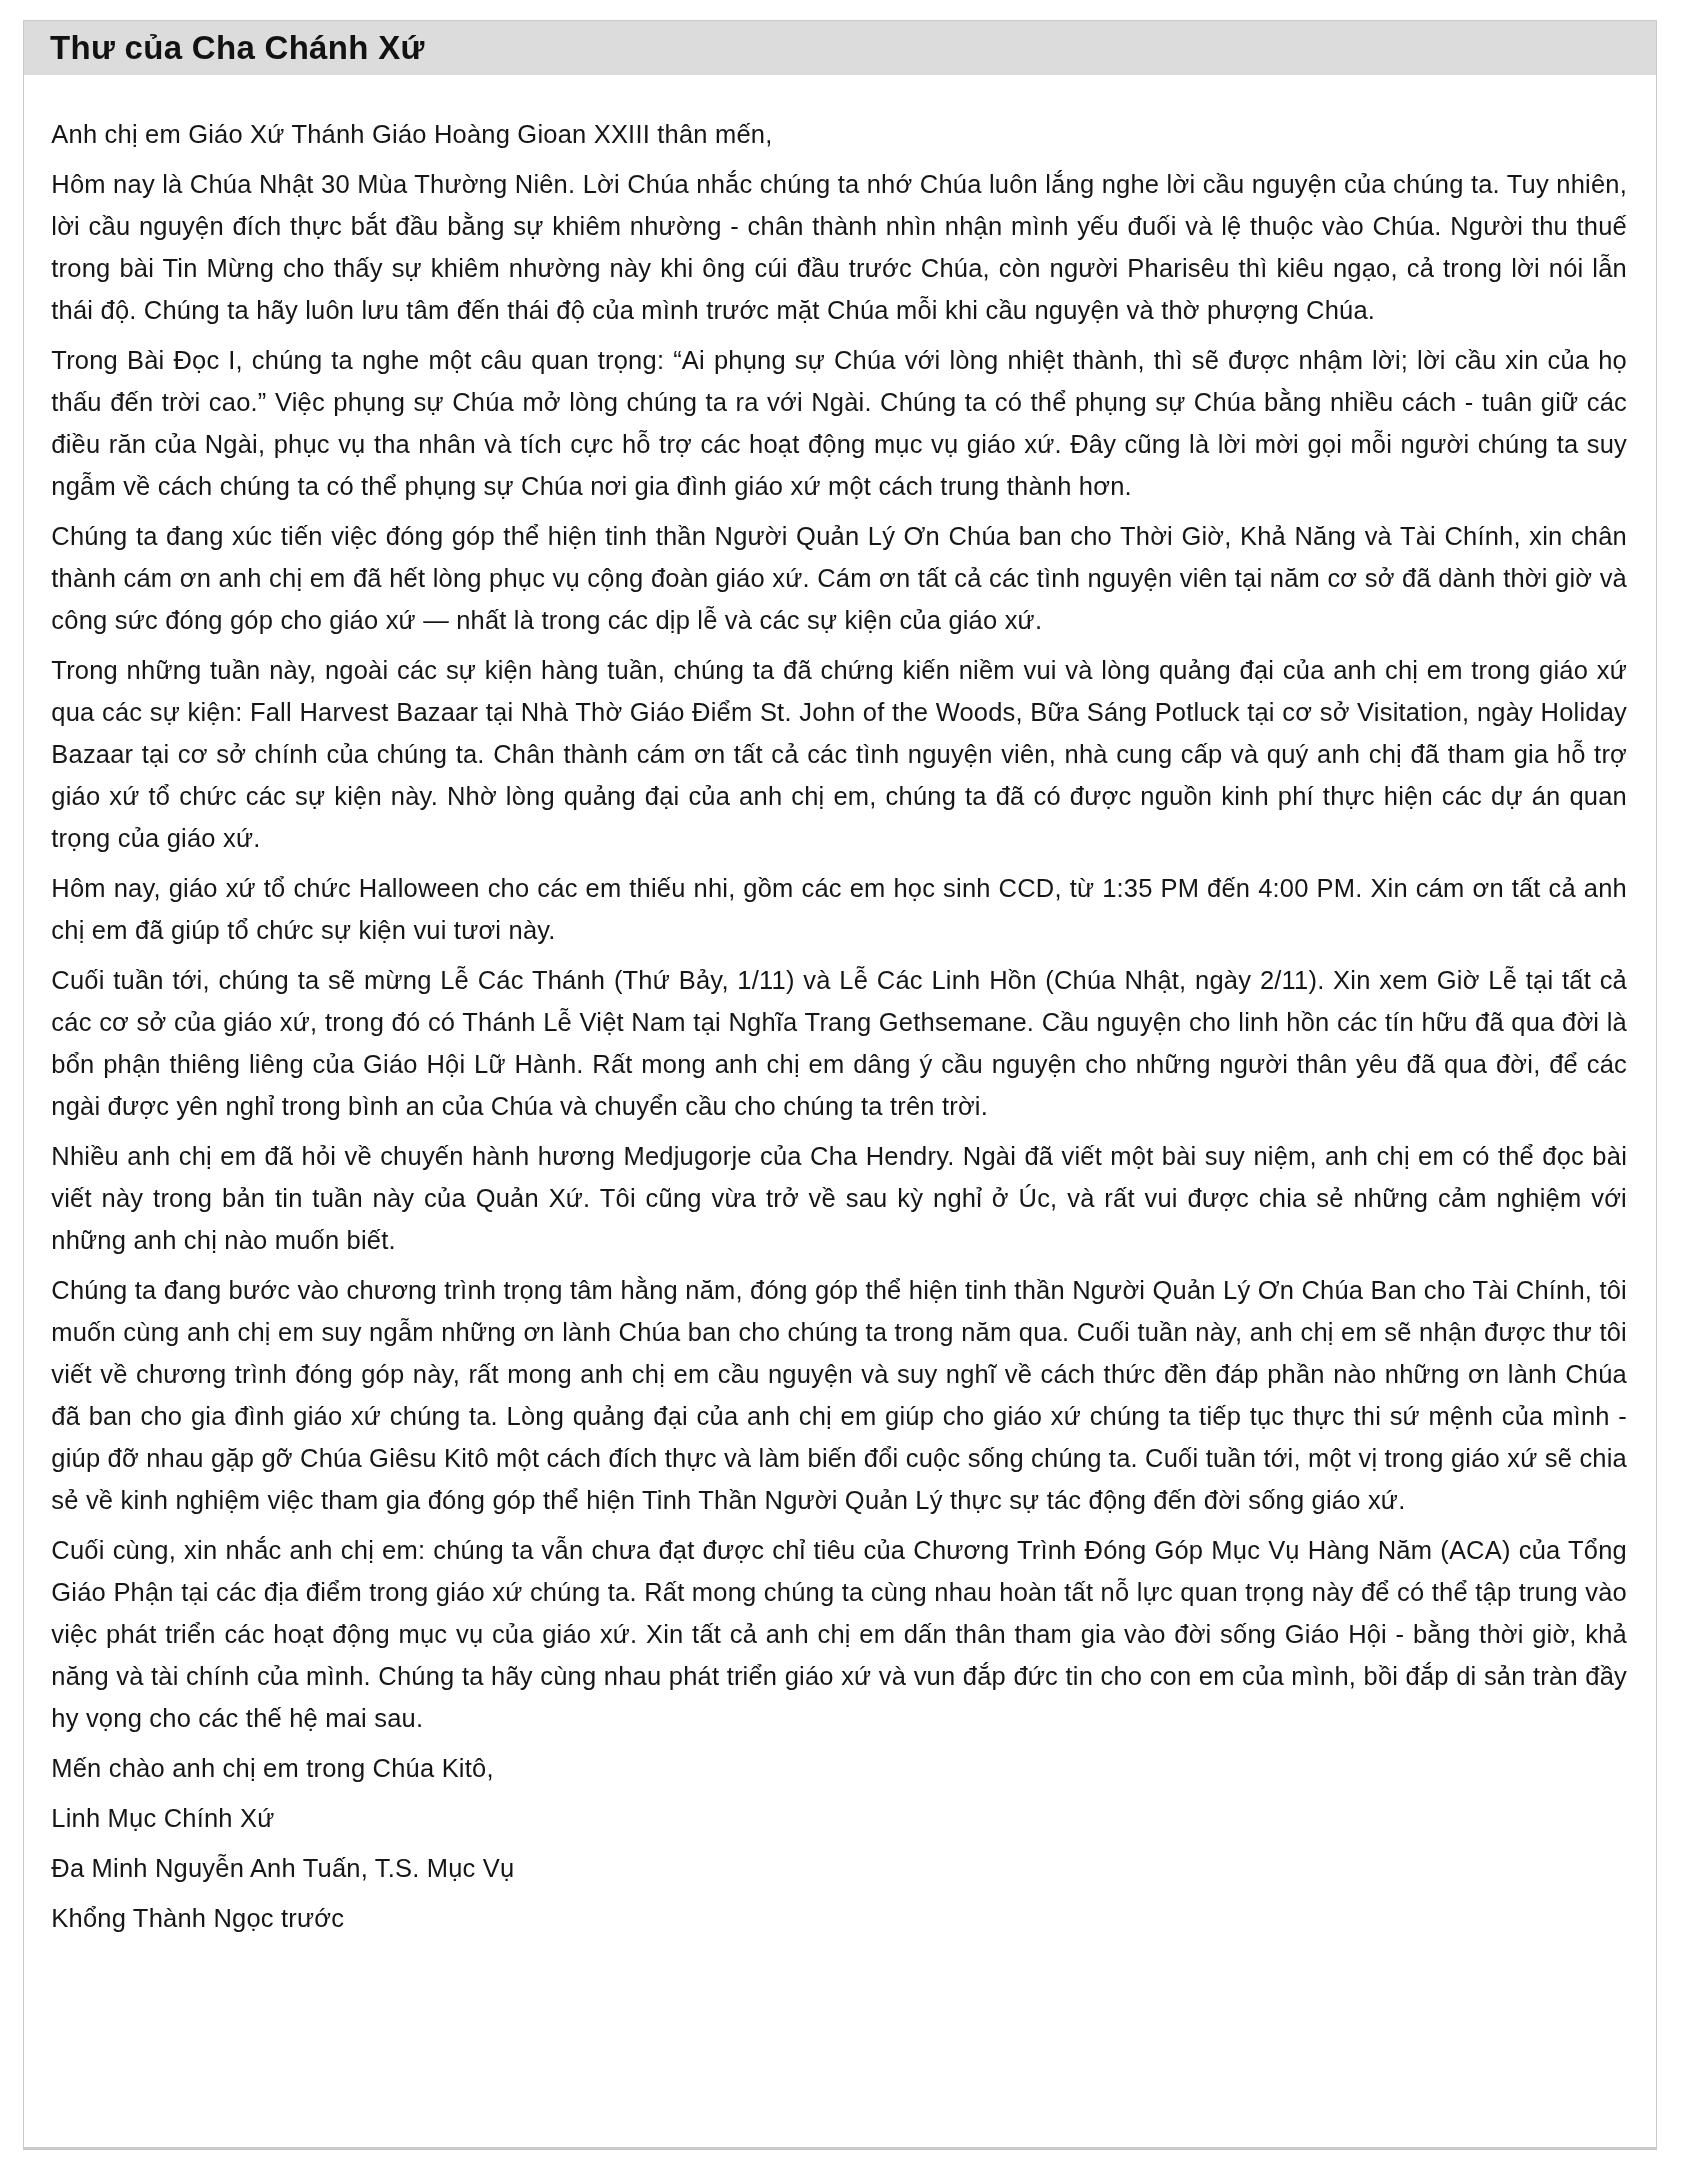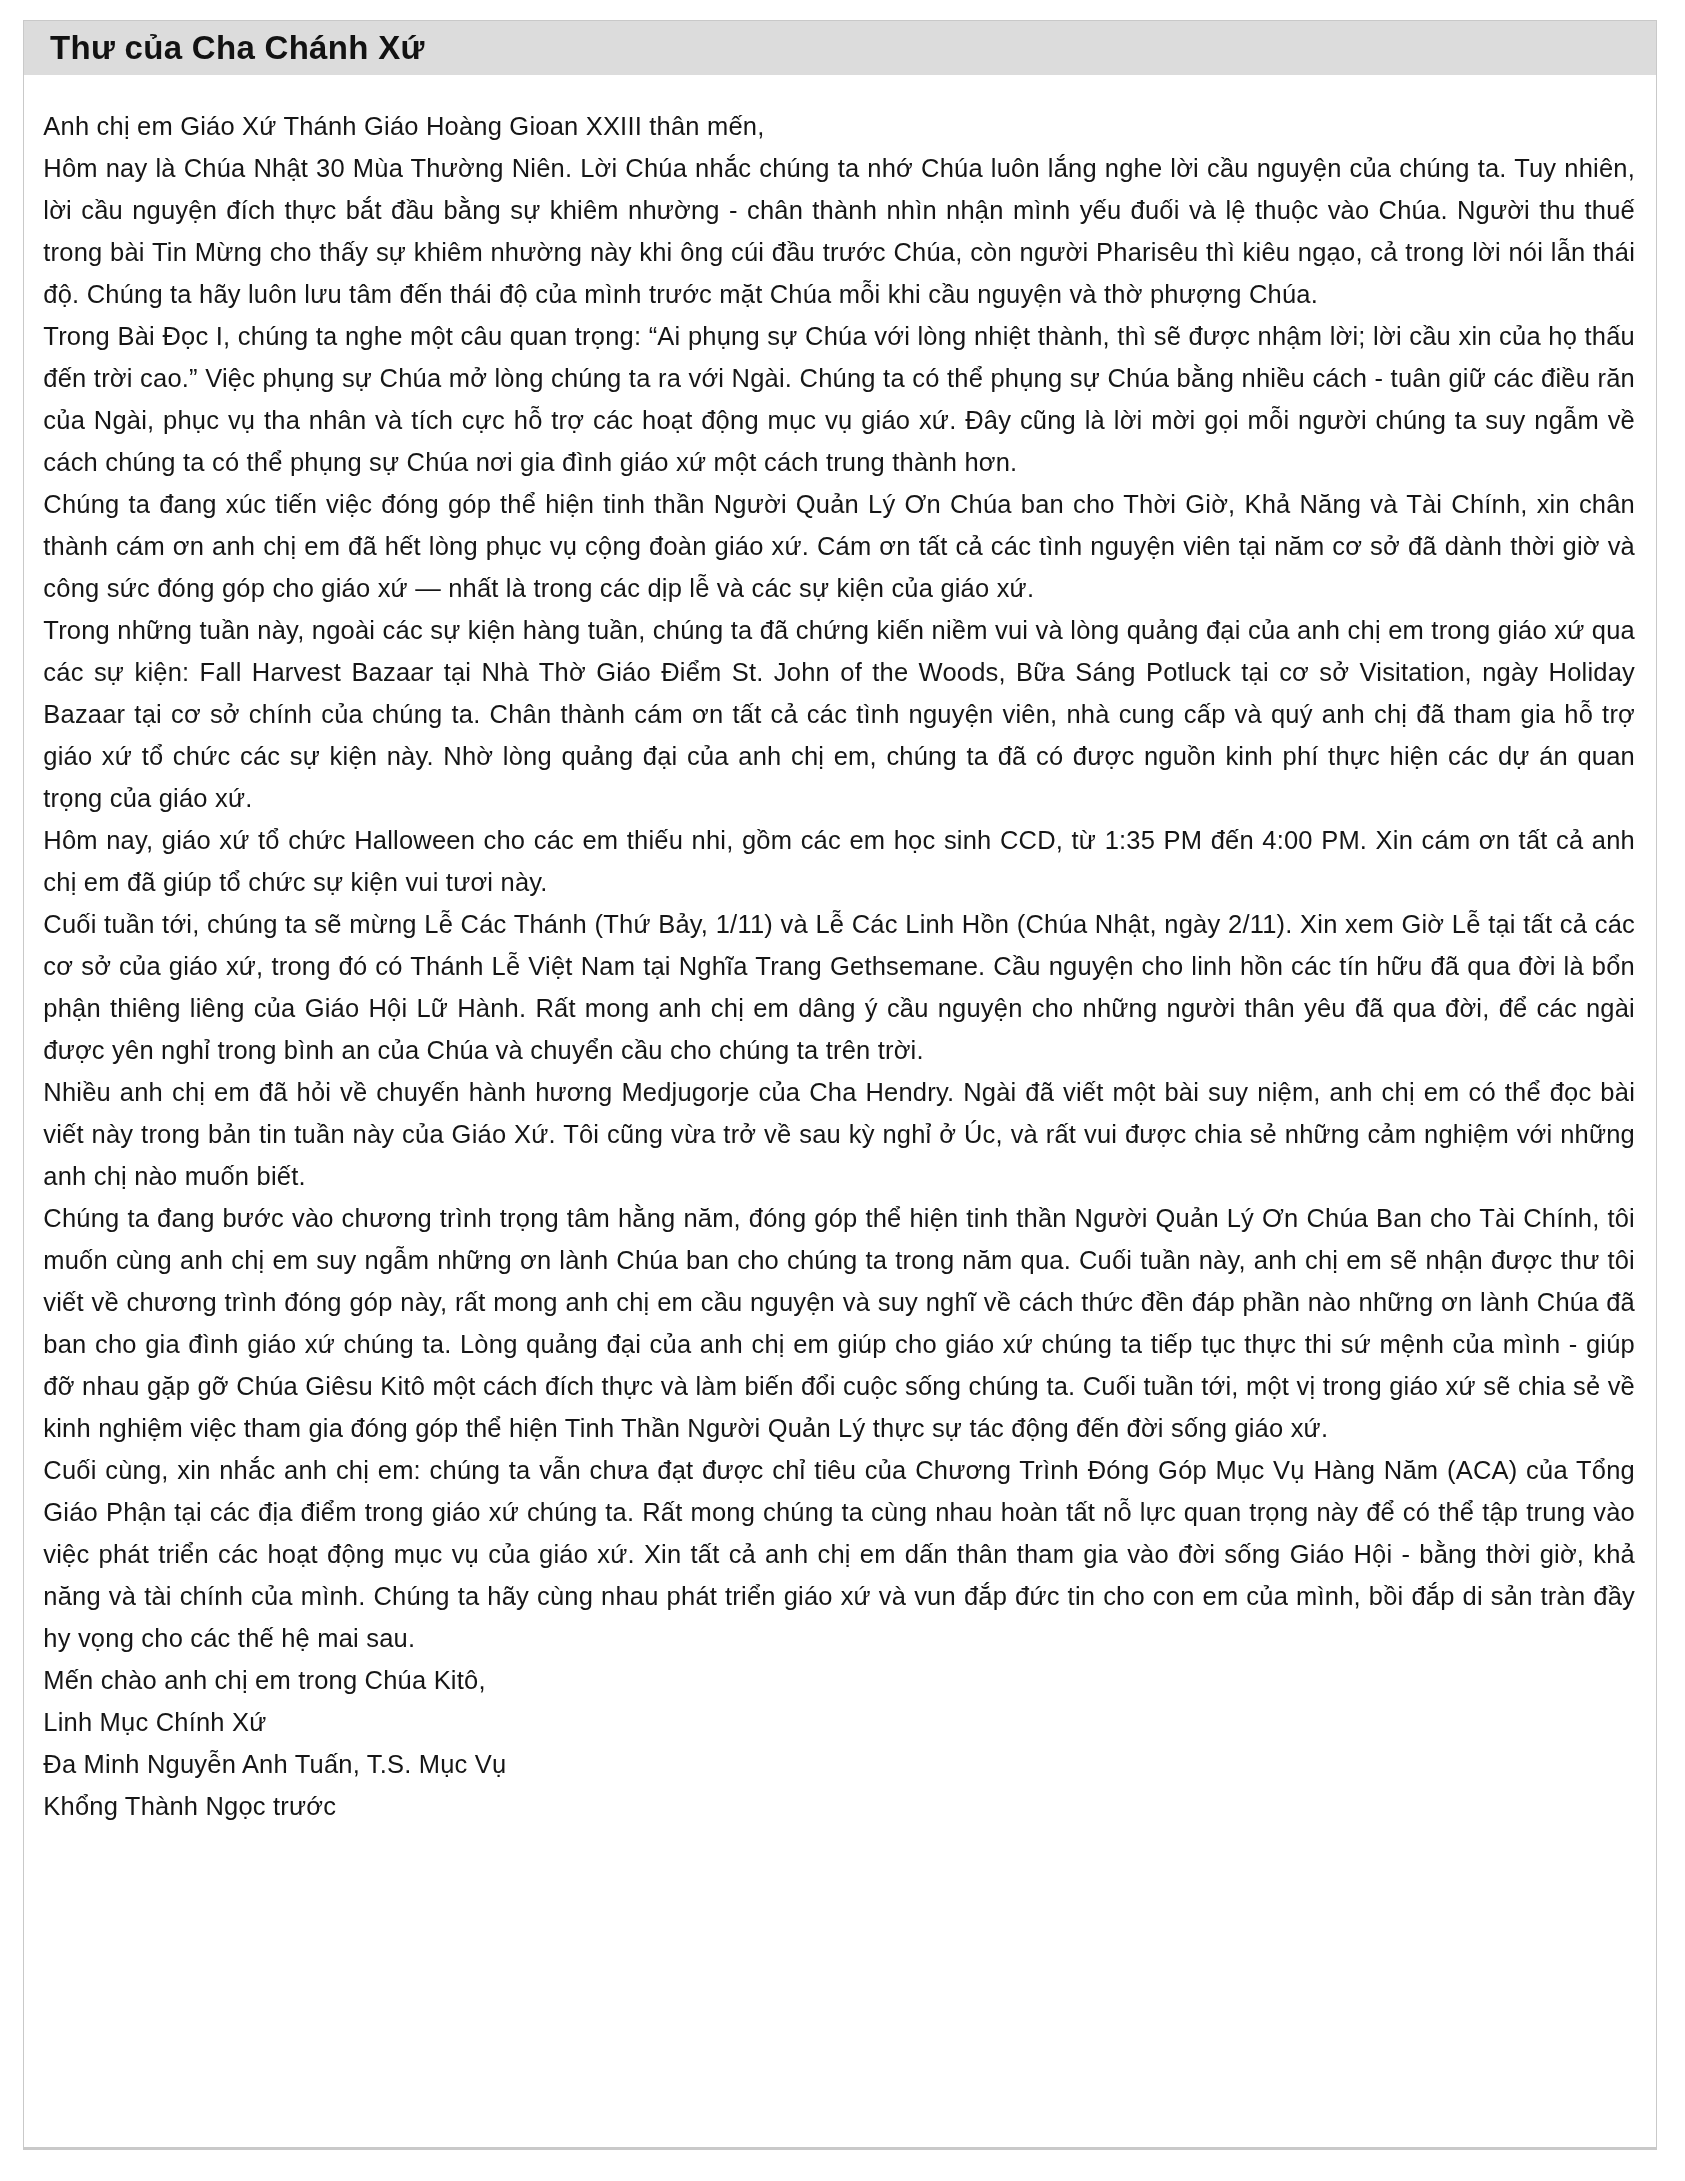--- a/index.html
+++ b/index.html
@@ -42,21 +42,21 @@
     margin: 0;
     font-size: 33px;
     font-weight: bold;
     letter-spacing: 0.3px;
     color: #121212;
   }
   .letter-body {
     padding: 30px 21px 0 19.3px;
   }
   .para {
-    margin: 0;
+    margin: 8px;
     font-size: 25.5px;
     line-height: 42px;
     font-weight: 400;
     text-align: justify;
     letter-spacing: 0.2px;
   }
   .closing-line {
     text-align: left;
   }
 </style>
@@ -70,21 +70,21 @@
     </div>
     <div class="letter-body">
       <div>
           <p class="para">Anh chị em Giáo Xứ Thánh Giáo Hoàng Gioan XXIII thân mến,</p>
           <p class="para">Hôm nay là Chúa Nhật 30 Mùa Thường Niên. Lời Chúa nhắc chúng ta nhớ Chúa luôn lắng nghe lời cầu nguyện của chúng ta. Tuy nhiên, lời cầu nguyện đích thực bắt đầu bằng sự khiêm nhường - chân thành nhìn nhận mình yếu đuối và lệ thuộc vào Chúa. Người thu thuế trong bài Tin Mừng cho thấy sự khiêm nhường này khi ông cúi đầu trước Chúa, còn người Pharisêu thì kiêu ngạo, cả trong lời nói lẫn thái độ. Chúng ta hãy luôn lưu tâm đến thái độ của mình trước mặt Chúa mỗi khi cầu nguyện và thờ phượng Chúa.</p>
           <p class="para">Trong Bài Đọc I, chúng ta nghe một câu quan trọng: “Ai phụng sự Chúa với lòng nhiệt thành, thì sẽ được nhậm lời; lời cầu xin của họ thấu đến trời cao.” Việc phụng sự Chúa mở lòng chúng ta ra với Ngài. Chúng ta có thể phụng sự Chúa bằng nhiều cách - tuân giữ các điều răn của Ngài, phục vụ tha nhân và tích cực hỗ trợ các hoạt động mục vụ giáo xứ. Đây cũng là lời mời gọi mỗi người chúng ta suy ngẫm về cách chúng ta có thể phụng sự Chúa nơi gia đình giáo xứ một cách trung thành hơn.</p>
           <p class="para">Chúng ta đang xúc tiến việc đóng góp thể hiện tinh thần Người Quản Lý Ơn Chúa ban cho Thời Giờ, Khả Năng và Tài Chính, xin chân thành cám ơn anh chị em đã hết lòng phục vụ cộng đoàn giáo xứ. Cám ơn tất cả các tình nguyện viên tại năm cơ sở đã dành thời giờ và công sức đóng góp cho giáo xứ — nhất là trong các dịp lễ và các sự kiện của giáo xứ.</p>
           <p class="para">Trong những tuần này, ngoài các sự kiện hàng tuần, chúng ta đã chứng kiến niềm vui và lòng quảng đại của anh chị em trong giáo xứ qua các sự kiện: Fall Harvest Bazaar tại Nhà Thờ Giáo Điểm St. John of the Woods, Bữa Sáng Potluck tại cơ sở Visitation, ngày Holiday Bazaar tại cơ sở chính của chúng ta. Chân thành cám ơn tất cả các tình nguyện viên, nhà cung cấp và quý anh chị đã tham gia hỗ trợ giáo xứ tổ chức các sự kiện này. Nhờ lòng quảng đại của anh chị em, chúng ta đã có được nguồn kinh phí thực hiện các dự án quan trọng của giáo xứ.</p>
           <p class="para">Hôm nay, giáo xứ tổ chức Halloween cho các em thiếu nhi, gồm các em học sinh CCD, từ 1:35 PM đến 4:00 PM. Xin cám ơn tất cả anh chị em đã giúp tổ chức sự kiện vui tươi này.</p>
           <p class="para">Cuối tuần tới, chúng ta sẽ mừng Lễ Các Thánh (Thứ Bảy, 1/11) và Lễ Các Linh Hồn (Chúa Nhật, ngày 2/11). Xin xem Giờ Lễ tại tất cả các cơ sở của giáo xứ, trong đó có Thánh Lễ Việt Nam tại Nghĩa Trang Gethsemane. Cầu nguyện cho linh hồn các tín hữu đã qua đời là bổn phận thiêng liêng của Giáo Hội Lữ Hành. Rất mong anh chị em dâng ý cầu nguyện cho những người thân yêu đã qua đời, để các ngài được yên nghỉ trong bình an của Chúa và chuyển cầu cho chúng ta trên trời.</p>
-          <p class="para">Nhiều anh chị em đã hỏi về chuyến hành hương Medjugorje của Cha Hendry. Ngài đã viết một bài suy niệm, anh chị em có thể đọc bài viết này trong bản tin tuần này của Giáo Xứ. Tôi cũng vừa trở về sau kỳ nghỉ ở Úc, và rất vui được chia sẻ những cảm nghiệm với những anh chị nào muốn biết.</p>
+          <p class="para">Nhiều anh chị em đã hỏi về chuyến hành hương Medjugorje của Cha Hendry. Ngài đã viết một bài suy niệm, anh chị em có thể đọc bài viết này trong bản tin tuần này của Quản Xứ. Tôi cũng vừa trở về sau kỳ nghỉ ở Úc, và rất vui được chia sẻ những cảm nghiệm với những anh chị nào muốn biết.</p>
           <p class="para">Chúng ta đang bước vào chương trình trọng tâm hằng năm, đóng góp thể hiện tinh thần Người Quản Lý Ơn Chúa Ban cho Tài Chính, tôi muốn cùng anh chị em suy ngẫm những ơn lành Chúa ban cho chúng ta trong năm qua. Cuối tuần này, anh chị em sẽ nhận được thư tôi viết về chương trình đóng góp này, rất mong anh chị em cầu nguyện và suy nghĩ về cách thức đền đáp phần nào những ơn lành Chúa đã ban cho gia đình giáo xứ chúng ta. Lòng quảng đại của anh chị em giúp cho giáo xứ chúng ta tiếp tục thực thi sứ mệnh của mình - giúp đỡ nhau gặp gỡ Chúa Giêsu Kitô một cách đích thực và làm biến đổi cuộc sống chúng ta. Cuối tuần tới, một vị trong giáo xứ sẽ chia sẻ về kinh nghiệm việc tham gia đóng góp thể hiện Tinh Thần Người Quản Lý thực sự tác động đến đời sống giáo xứ.</p>
           <p class="para">Cuối cùng, xin nhắc anh chị em: chúng ta vẫn chưa đạt được chỉ tiêu của Chương Trình Đóng Góp Mục Vụ Hàng Năm (ACA) của Tổng Giáo Phận tại các địa điểm trong giáo xứ chúng ta. Rất mong chúng ta cùng nhau hoàn tất nỗ lực quan trọng này để có thể tập trung vào việc phát triển các hoạt động mục vụ của giáo xứ. Xin tất cả anh chị em dấn thân tham gia vào đời sống Giáo Hội - bằng thời giờ, khả năng và tài chính của mình. Chúng ta hãy cùng nhau phát triển giáo xứ và vun đắp đức tin cho con em của mình, bồi đắp di sản tràn đầy hy vọng cho các thế hệ mai sau.</p>
         </div>
       <div>
           <p class="para closing-line">Mến chào anh chị em trong Chúa Kitô,</p>
           <p class="para closing-line">Linh Mục Chính Xứ</p>
           <p class="para closing-line">Đa Minh Nguyễn Anh Tuấn, T.S. Mục Vụ</p>
           <p class="para closing-line">Khổng Thành Ngọc trước</p>
         </div>
     </div>

